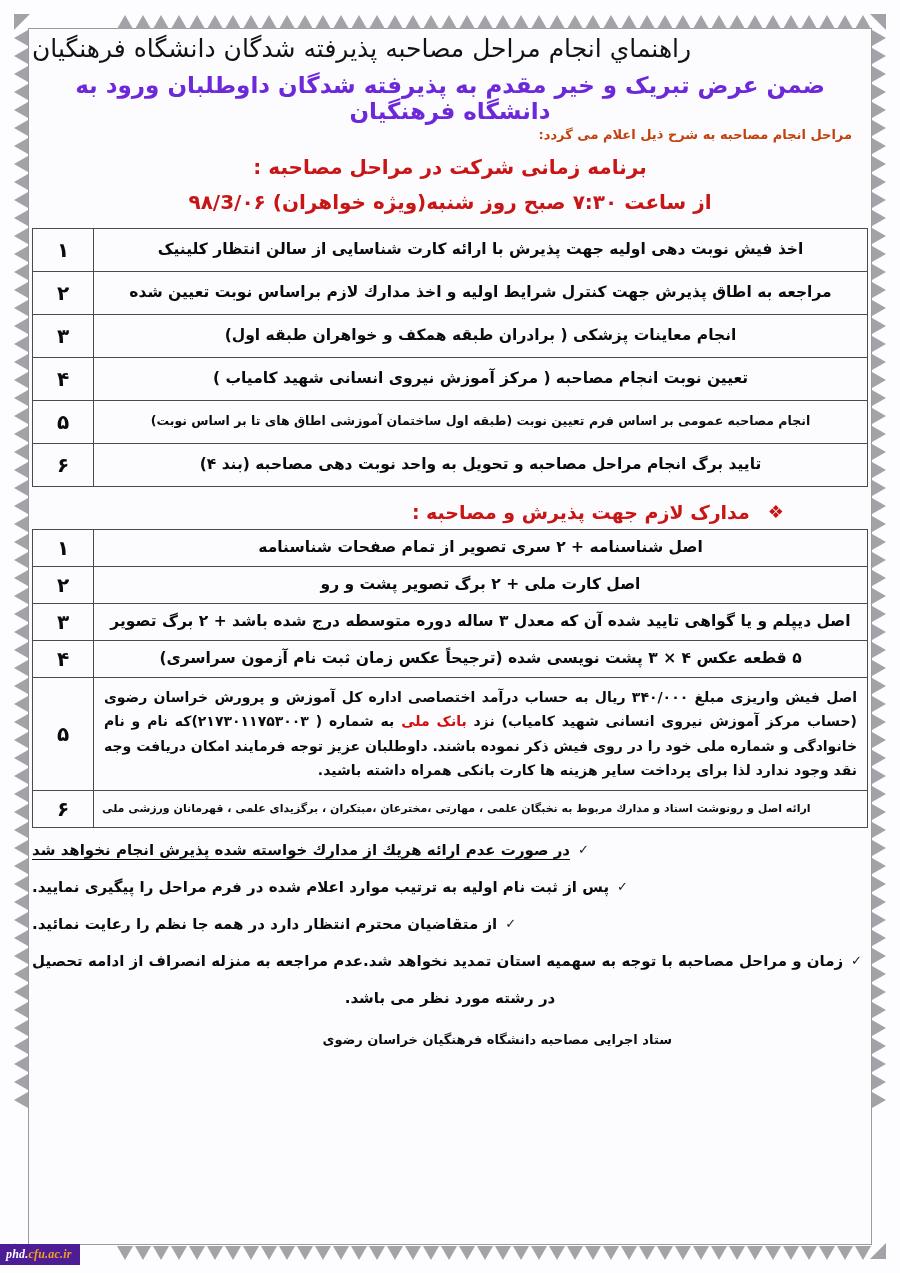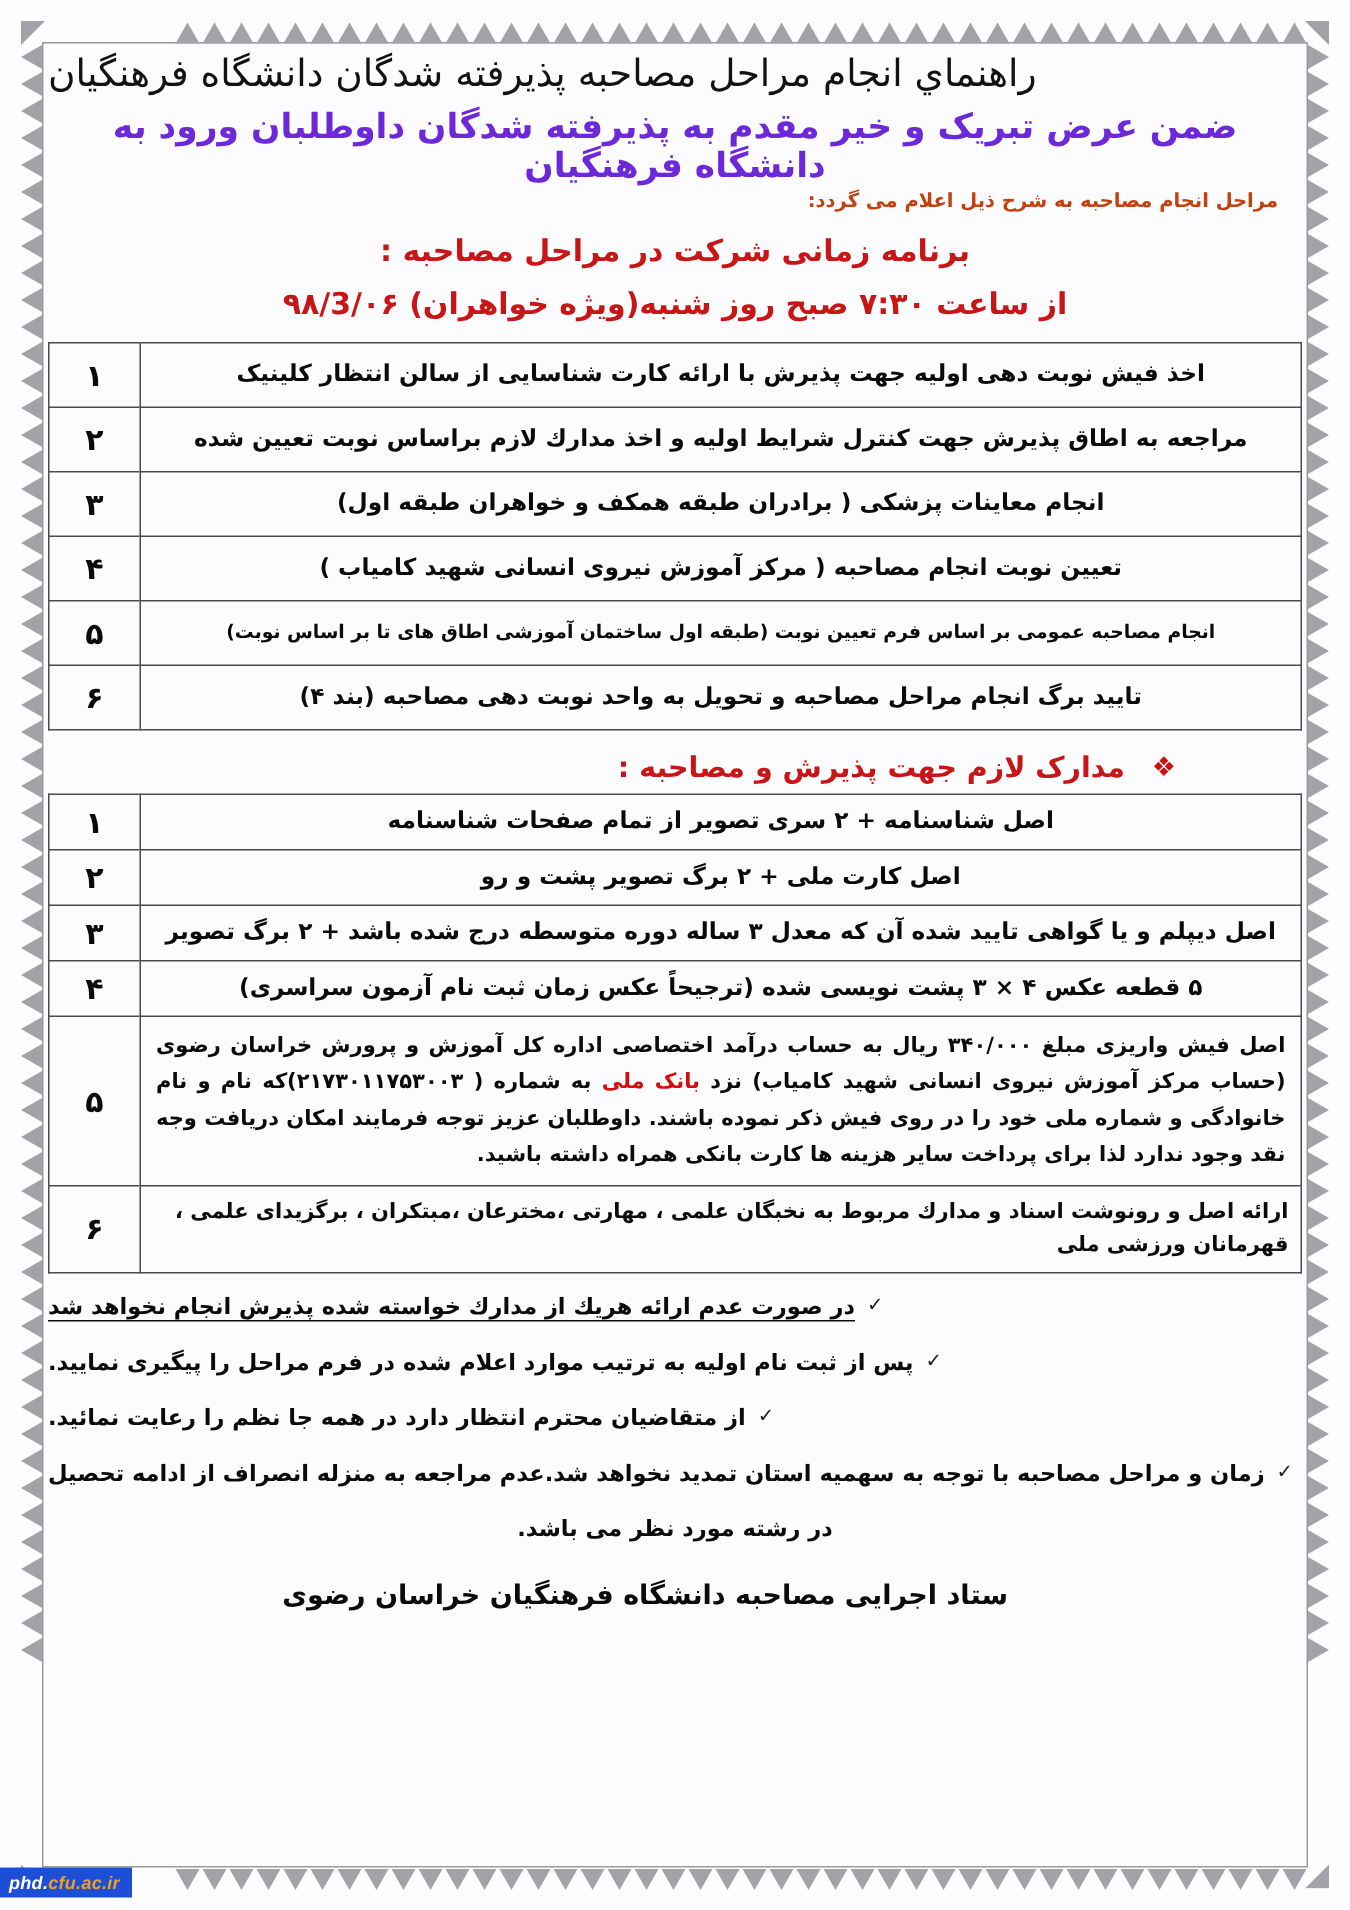--- a/index.html
+++ b/index.html
@@ -165,22 +165,22 @@
   }
   td.txt.small { font-size: 12.5px; }
   td.txt.justify {
     text-align: justify;
     text-align-last: right;
     font-size: 14px;
     line-height: 1.75;
     padding: 7px 10px;
   }
   td.txt.right {
-    text-align: right;
-    font-size: 14px;
+    text-align: left;
+    font-size: 11px;
     line-height: 1.6;
   }
   .tbl1 td.txt { height: 30px; }
   .red-inline { color: #d40c0c; font-weight: bold; }
 
   .section-heading {
     display: flex;
     flex-direction: row;
     align-items: center;
     justify-content: flex-start;
@@ -223,35 +223,35 @@
     font-size: 13px;
     color: #1a1a1a;
     flex: 0 0 auto;
     margin-top: 2px;
   }
   .note-text { flex: 0 1 auto; text-align: right; }
   .note-text.underline { text-decoration: underline; text-underline-offset: 4px; }
 
   .signature {
     margin: 22px 66px 0 0;
-    font-size: 18px;
+    font-size: 13px;
     font-weight: bold;
     text-align: right;
     color: #0b0b0b;
     padding-right: 130px;
   }
 
   
   .watermark {
     position: absolute;
     left: 0;
     bottom: 8px;
-    background: #1d4ed8;
+    background: #4c1d95;
     color: #ffffff;
-    font-family: Liberation Sans, sans-serif;
+    font-family: Liberation Serif, serif;
     font-style: italic;
     font-weight: bold;
     font-size: 12px;
     padding: 3px 8px 3px 6px;
     letter-spacing: 0.2px;
     direction: ltr;
   }
   .watermark .dom { color: #f0a020; }
 </style>
 </head>

